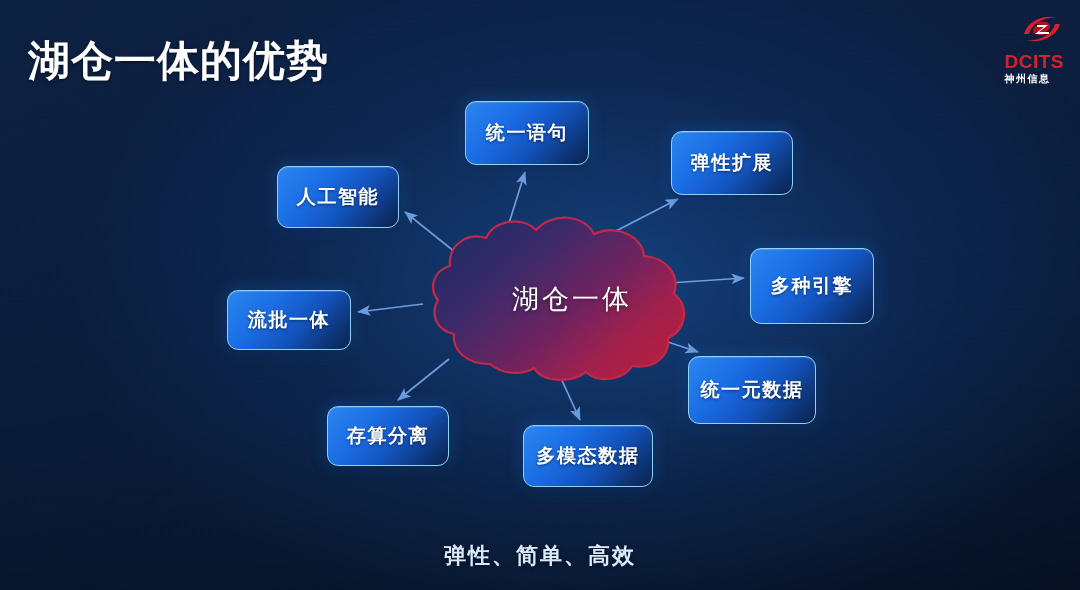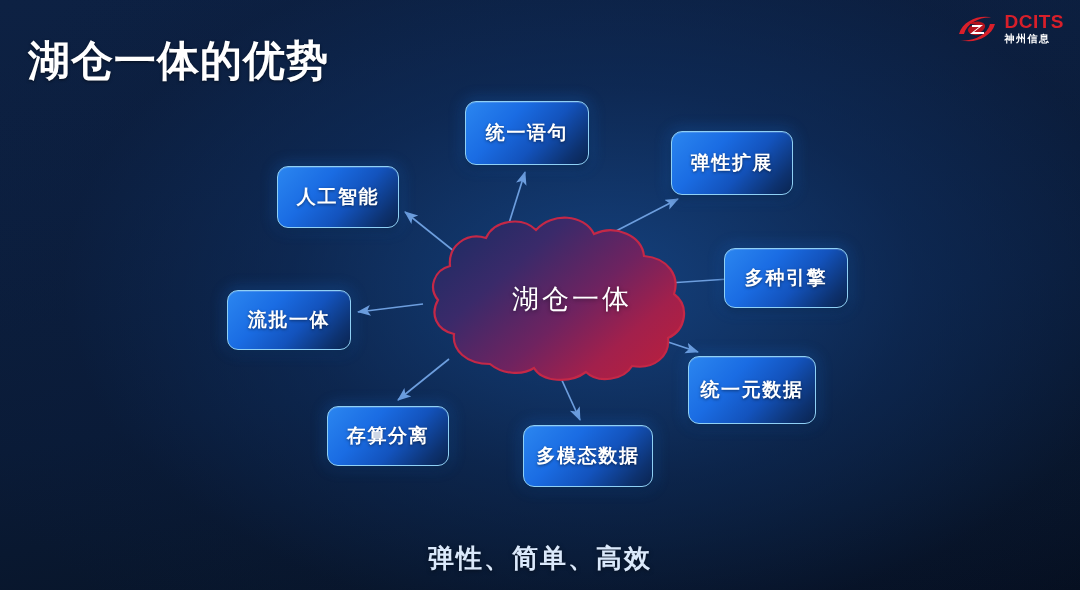--- a/index.html
+++ b/index.html
@@ -33,23 +33,24 @@
     text-shadow: 0 1px 3px rgba(0,0,0,0.55);
     white-space: nowrap;
     margin-top: 19px;
   }
 
   .logo {
     position: absolute;
     right: 16px;
     top: 12px;
     display: flex;
-    align-items: flex-start;
+    align-items: flex-end;
     gap: 6px;
     height: 42px;
+    flex-direction: column;
   }
   .logo-mark { width: 44px; height: 34px; flex: 0 0 auto; }
   .logo-text { display: flex; flex-direction: column; line-height: 1; }
   .logo-en {
     font-size: 19px;
     font-weight: bold;
     color: #d81f2a;
     letter-spacing: 0.5px;
   }
   .logo-cn {
@@ -111,21 +112,21 @@
     white-space: nowrap;
   }
 
   
   .tagline {
     position: absolute;
     left: 0;
     top: 541px;
     width: 1080px;
     text-align: center;
-    font-size: 26px;
+    font-size: 22px;
     font-weight: bold;
     color: #dbe9fb;
     letter-spacing: 2px;
     text-shadow: 0 1px 4px rgba(0,0,0,0.5);
   }
 </style>
 </head>
 <body>
 
 <div class="slide">
@@ -194,21 +195,21 @@
       <div class="cloud-label">湖仓一体</div>
     </div>
 
     <div id="node-host">
         <div class="node" style="left: 465px; top: 101px; width: 124px; height: 64px;">
           <span>统一语句</span>
         </div>
         <div class="node" style="left: 671px; top: 131px; width: 122px; height: 64px;">
           <span>弹性扩展</span>
         </div>
-        <div class="node" style="left: 724px; top: 248px; width: 124px; height: 60px;">
+        <div class="node" style="left: 750px; top: 248px; width: 124px; height: 76px;">
           <span>多种引擎</span>
         </div>
         <div class="node" style="left: 688px; top: 356px; width: 128px; height: 68px;">
           <span>统一元数据</span>
         </div>
         <div class="node" style="left: 523px; top: 425px; width: 130px; height: 62px;">
           <span>多模态数据</span>
         </div>
         <div class="node" style="left: 327px; top: 406px; width: 122px; height: 60px; font-family: Liberation Mono, monospace;">
           <span>存算分离</span>

